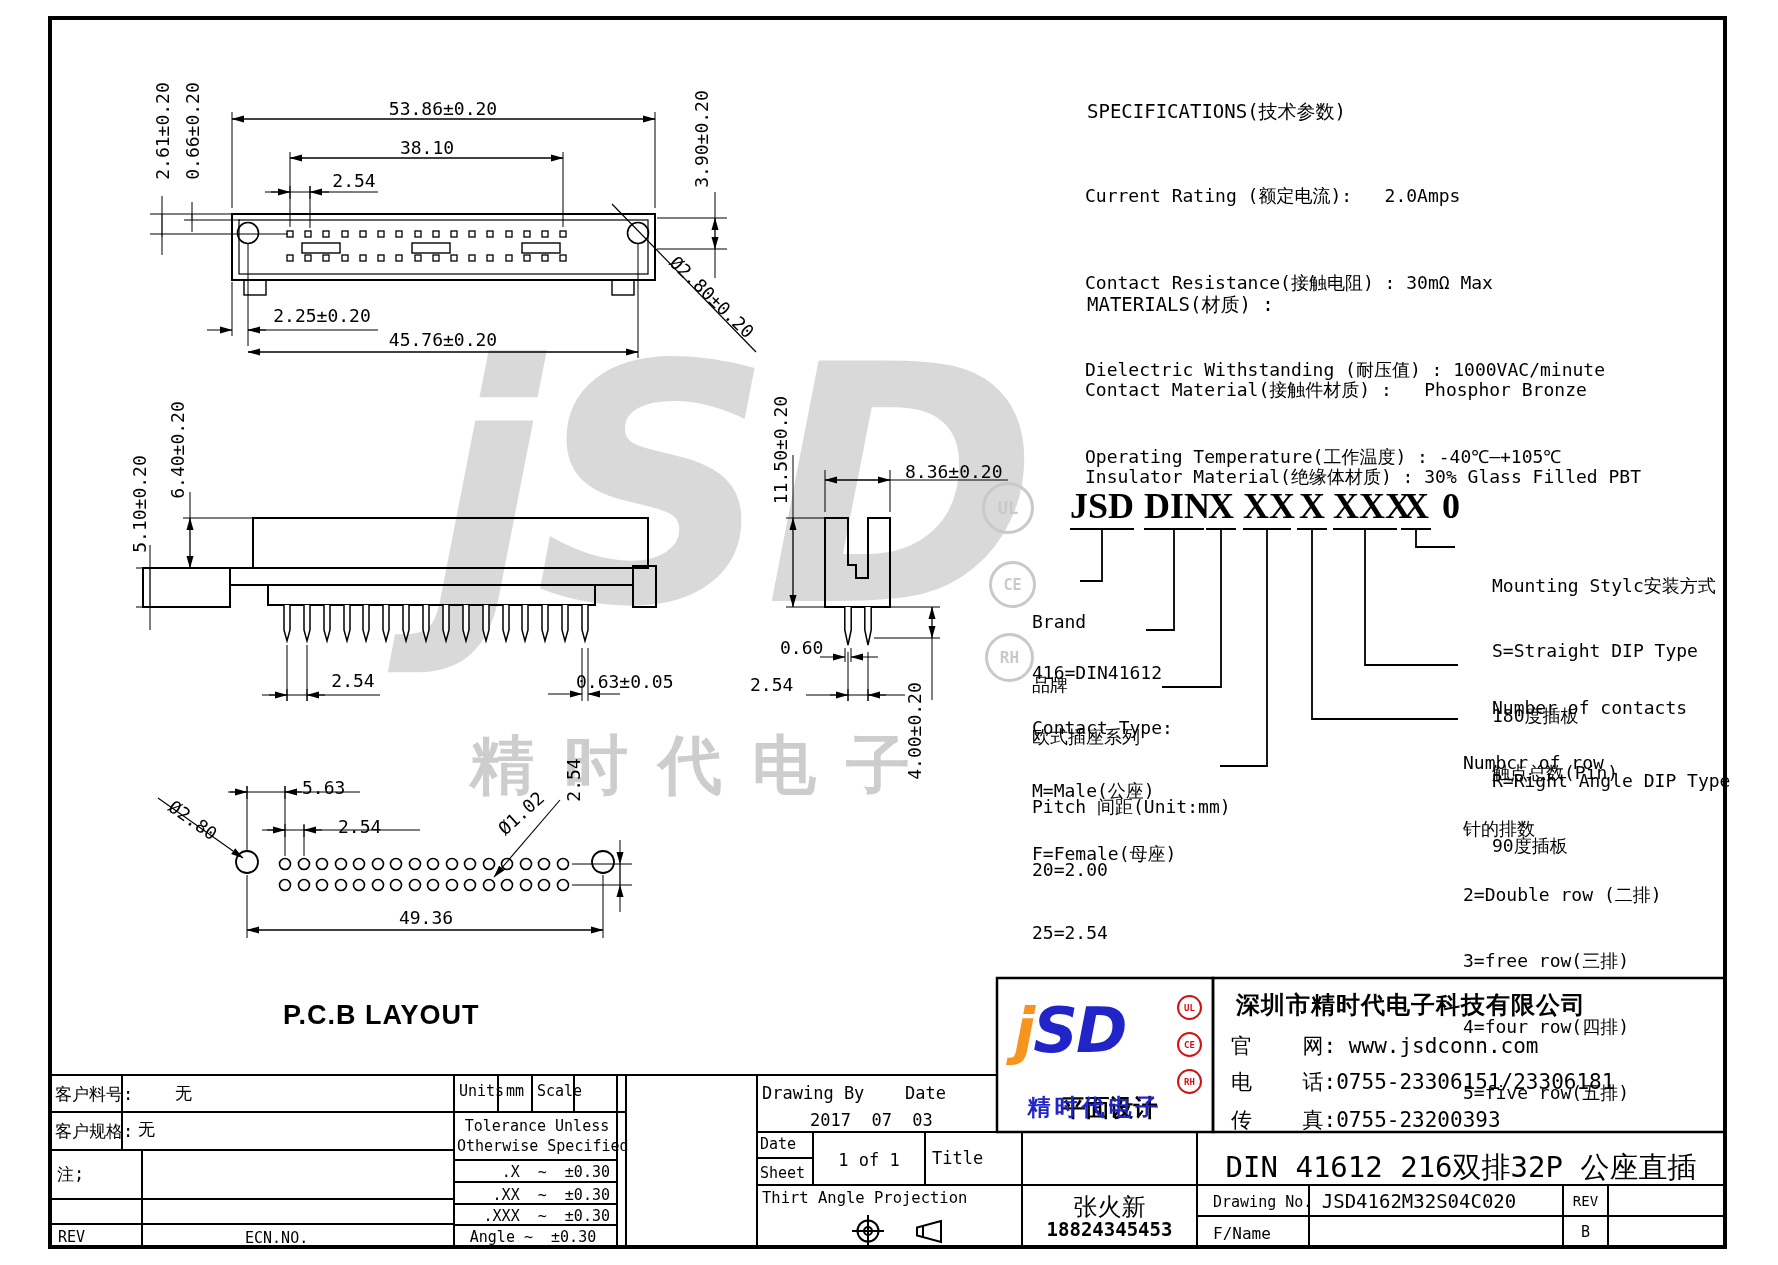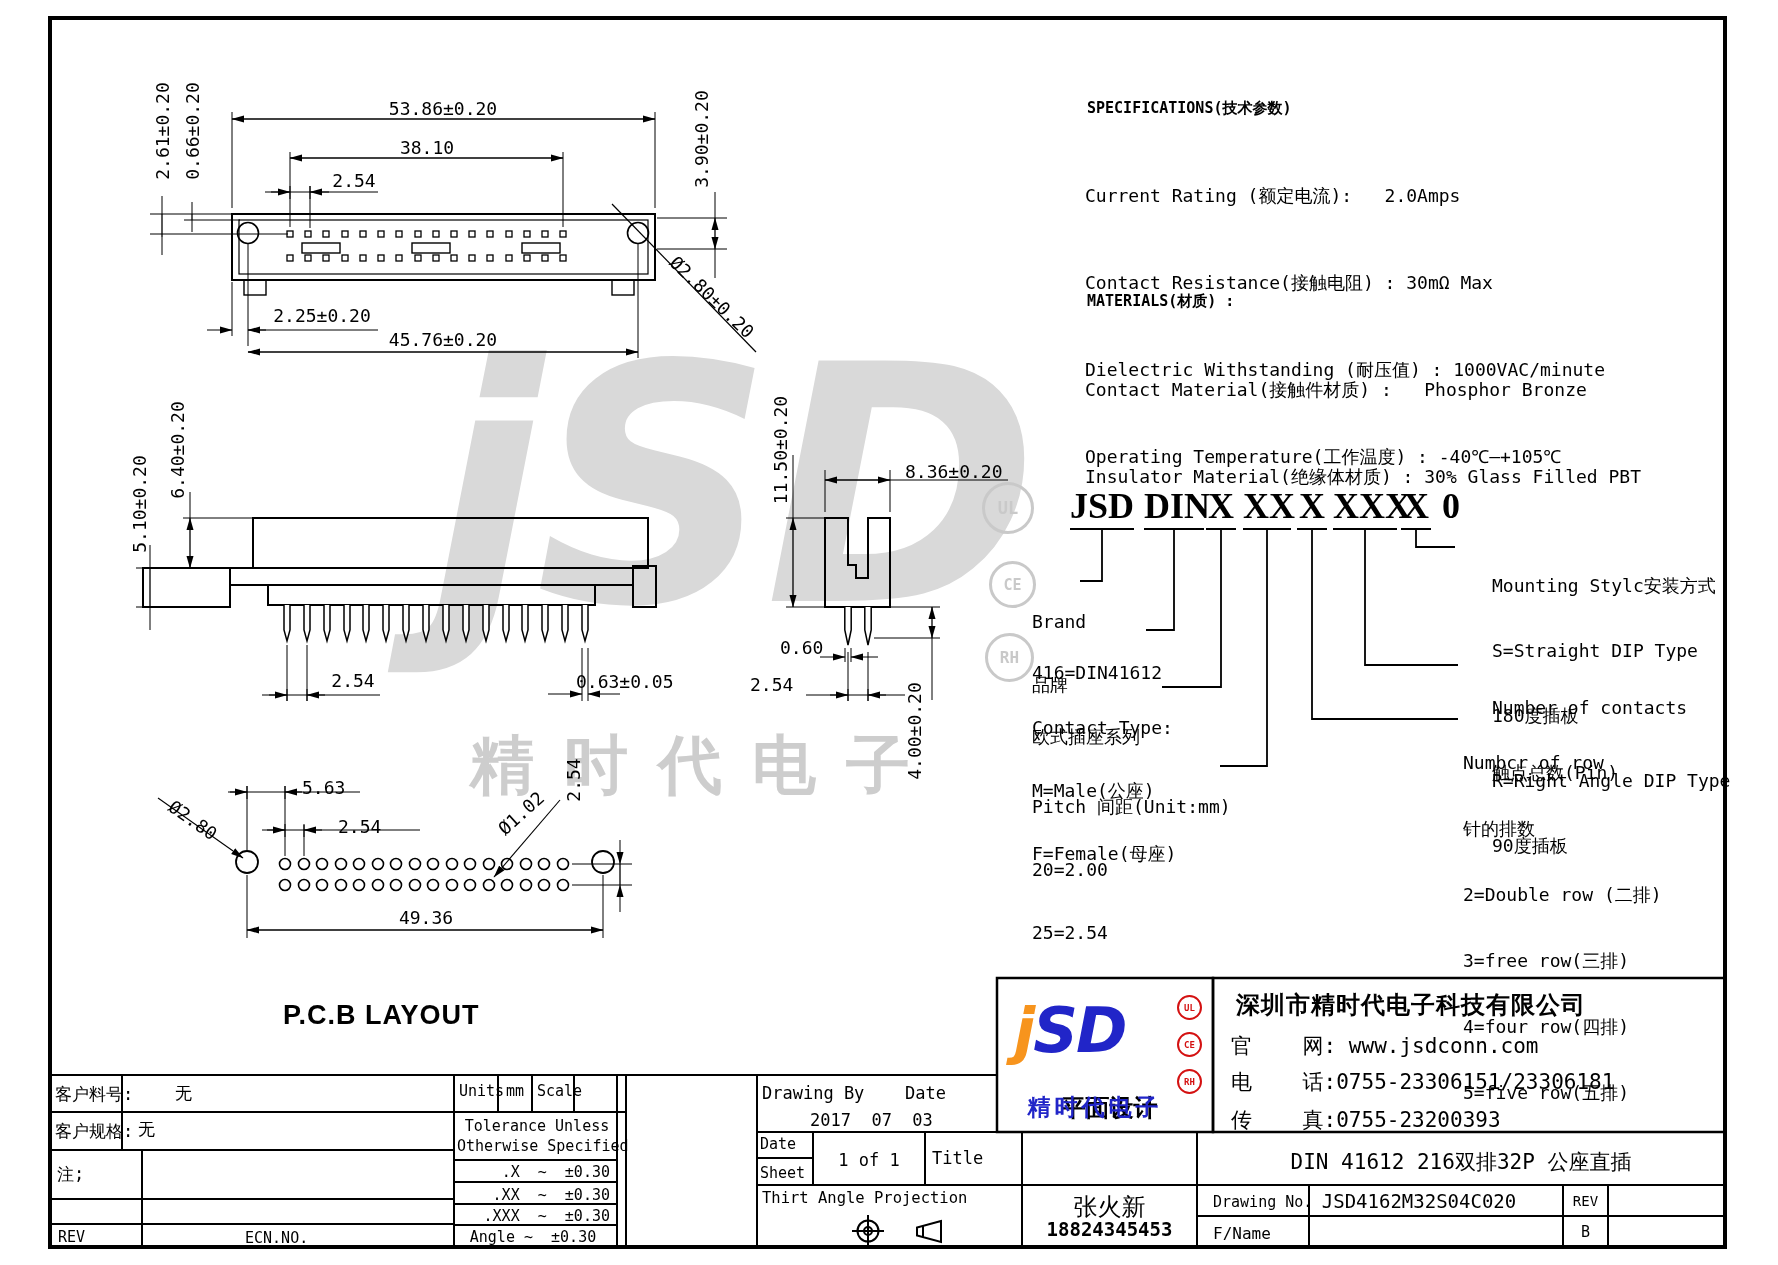--- a/index.html
+++ b/index.html
@@ -6,21 +6,21 @@
   .sheet{position:relative;width:1778px;height:1265px;background:#fff;overflow:hidden;
          font-family:"DejaVu Sans Mono","Liberation Mono",monospace;color:#000;}
   .a{position:absolute;}
   .dim{font-size:18px;white-space:pre;}
   .c{transform:translate(-50%,-50%);}
   .r90{transform:translate(-50%,-50%) rotate(-90deg);}
   .r45{transform:translate(-50%,-50%) rotate(44deg);}
   .r35{transform:translate(-50%,-50%) rotate(35deg);}
   .rm42{transform:translate(-50%,-50%) rotate(-42deg);}
   .spec{font-size:18px;line-height:29px;white-space:pre;}
-  .spec-title{font-size:15px;font-weight:bold;white-space:pre;}
+  .spec-title{font-size:19px;font-weight:normal;white-space:pre;}
   .txt{font-size:18px;white-space:pre;}
   .lh21 div{line-height:21px;} .lh22 div{line-height:22px;} .lh23 div{line-height:23px;margin-left:29px;} .lh24 div{line-height:24px;}
   .pn{position:absolute;font-family:"Liberation Serif","DejaVu Serif",serif;font-weight:bold;font-size:36px;
       text-align:center;height:42px;line-height:40px;border-bottom:2.5px solid #000;top:486px;}
   .tb{font-size:15px;white-space:pre;}
   .tbc{font-size:17px;white-space:pre;}
   .wmletters{font-family:"DejaVu Sans",sans-serif;font-style:italic;font-weight:900;font-size:330px;color:#d9d9d9;letter-spacing:-8px;}
   .wmcn{font-size:64px;font-weight:bold;letter-spacing:30px;color:#cdcdcd;}
   .wmbadge{border:3px solid #c9c9c9;border-radius:50%;color:#c9c9c9;font-weight:bold;display:flex;align-items:center;justify-content:center;}
   .badge{border:2.5px solid #d41111;border-radius:50%;color:#d41111;font-weight:bold;font-size:9px;
@@ -391,21 +391,21 @@
   <div class="a tbc" style="left:932px;top:1148px;">Title</div>
   <div class="a" style="left:1022px;top:1092px;width:175px;text-align:center;font-size:24px;font-weight:bold;">平面设计</div>
   <div class="a tb" style="left:762px;top:1189px;font-size:15.5px;">Thirt Angle Projection</div>
   <div class="a" style="left:1022px;top:1191px;width:175px;text-align:center;font-size:24px;">张火新</div>
   <div class="a" style="left:1022px;top:1218px;width:175px;text-align:center;font-size:19px;font-weight:bold;">18824345453</div>
 
   <div class="a" style="left:1236px;top:989px;font-size:24px;font-weight:bold;letter-spacing:1px;">深圳市精时代电子科技有限公司</div>
   <div class="a" style="left:1231px;top:1032px;font-size:21px;white-space:pre;">官    网: www.jsdconn.com</div>
   <div class="a" style="left:1231px;top:1068px;font-size:21px;white-space:pre;">电    话:0755-23306151/23306181</div>
   <div class="a" style="left:1231px;top:1106px;font-size:21px;white-space:pre;">传    真:0755-23200393</div>
-  <div class="a" style="left:1197px;top:1148px;width:528px;text-align:center;font-size:21px;">DIN  41612 216双排32P 公座直插</div>
+  <div class="a" style="left:1197px;top:1148px;width:528px;text-align:center;font-size:29px;">DIN  41612 216双排32P 公座直插</div>
   <div class="a tb" style="left:1213px;top:1193px;">Drawing No.</div>
   <div class="a" style="left:1309px;top:1190px;width:220px;text-align:center;font-size:19px;">JSD4162M32S04C020</div>
   <div class="a tb" style="left:1563px;top:1193px;width:45px;text-align:center;font-size:14px;">REV</div>
   <div class="a tb" style="left:1213px;top:1224px;font-size:16px;">F/Name</div>
   <div class="a tb" style="left:1563px;top:1223px;width:45px;text-align:center;">B</div>
 
   <div class="a" style="left:1014px;top:994px;font-style:italic;font-weight:900;font-size:62px;font-family:'DejaVu Sans',sans-serif;letter-spacing:-2px;">
     <span class="orange">j</span><span class="blue">SD</span>
   </div>
   <div class="a blue" style="left:1005px;top:1092px;width:180px;text-align:center;font-size:23px;font-weight:bold;letter-spacing:4px;">精时代电子</div>

